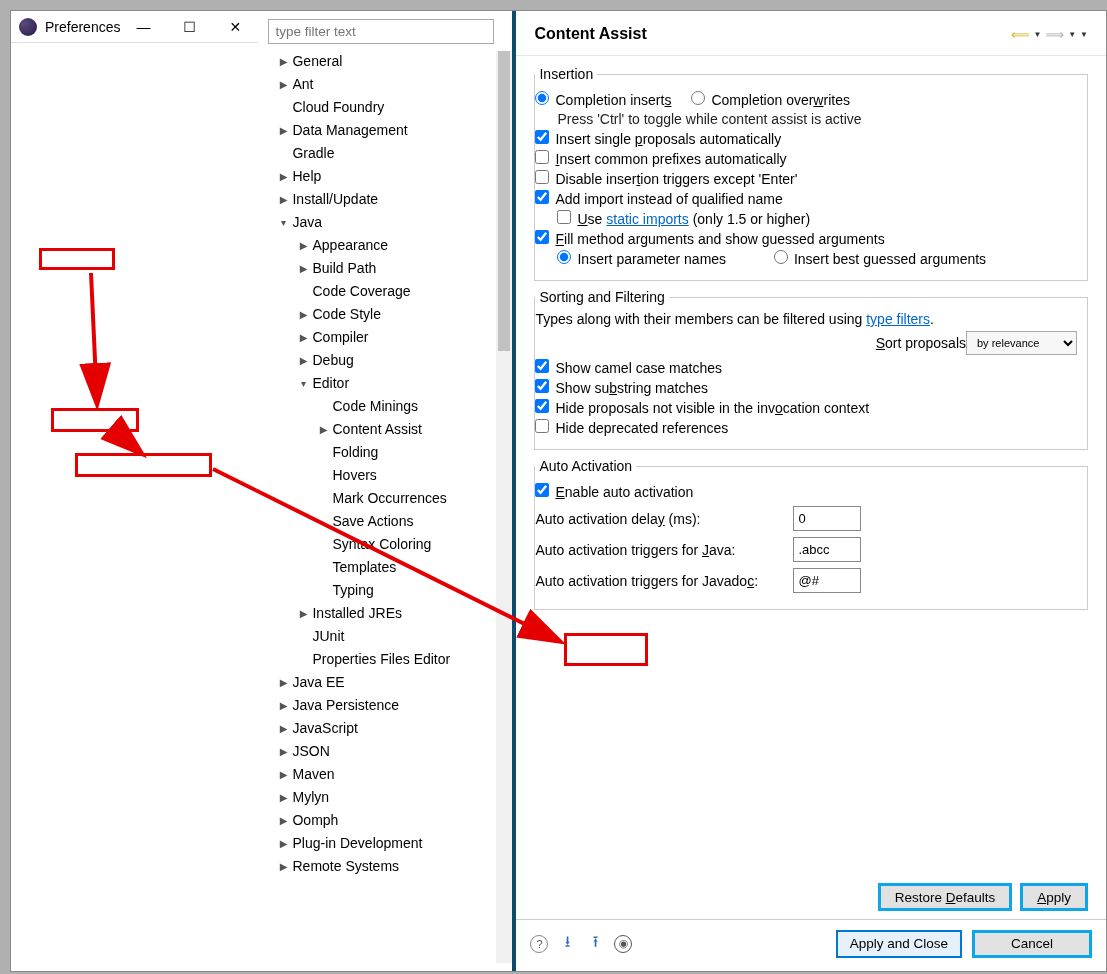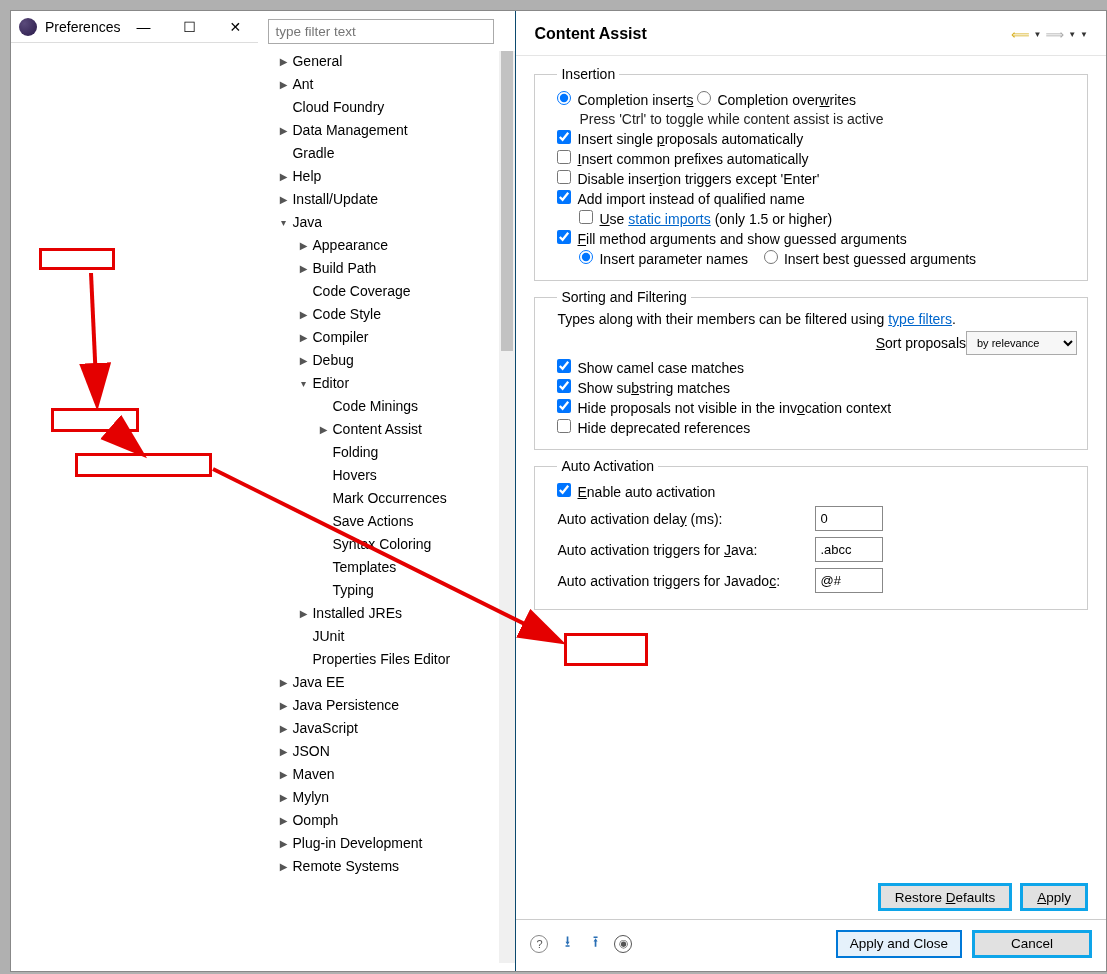--- a/index.html
+++ b/index.html
@@ -3,43 +3,43 @@
 <meta charset="utf-8">
 <style>
 * { box-sizing: border-box; font-family: "Segoe UI", Tahoma, sans-serif; }
 body { margin: 0; background: #b0b0b0; padding: 10px 0 0 10px; }
 .window { width: 1097px; height: 962px; background: #fff; border: 1px solid #888; display: flex; flex-direction: row; position: relative; }
 .titlebar { height: 32px; display: flex; align-items: center; padding: 0 0 0 8px; border-bottom: 1px solid #ddd; }
 .titlebar .icon { width: 18px; height: 18px; background: radial-gradient(circle at 30% 30%, #5a4a7a, #2a1a4a); border-radius: 50%; margin-right: 8px; }
 .titlebar .title { font-size: 14px; flex: 1; }
 .titlebar .wbtn { width: 46px; height: 32px; display: flex; align-items: center; justify-content: center; font-size: 14px; cursor: default; }
 .body { flex: 1; display: flex; overflow: hidden; }
-.sidebar { width: 258px; border-right: 1px solid #0c4a6e; display: flex; flex-direction: column; padding: 8px 2px 8px 10px; position: relative; }
+.sidebar { width: 258px; border-right: 4px solid #0c4a6e; display: flex; flex-direction: column; padding: 8px 2px 8px 10px; position: relative; }
 .filter { width: 226px; height: 25px; border: 1px solid #aaa; padding: 2px 6px; font-size: 13.5px; color: #888; margin-bottom: 6px; }
 .treewrap { flex: 1; overflow: hidden; position: relative; }
 .tree { font-size: 14px; line-height: 23px; position: relative; }
 .tree .row { display: flex; align-items: center; height: 23px; cursor: default; white-space: nowrap; }
 .tree .arrow { width: 14px; display: inline-flex; justify-content: center; color: #555; font-size: 10px; }
 .tree .lbl { padding-left: 2px; }
 .tree .d1 { padding-left: 8px; }
 .tree .d2 { padding-left: 28px; }
 .tree .d3 { padding-left: 48px; }
 .scrollbar { position: absolute; right: 0; top: 40px; width: 16px; bottom: 8px; background: #f0f0f0; }
 .scroll-thumb { position: absolute; left: 2px; right: 2px; top: 0; height: 300px; background: #c2c2c2; }
 .main { flex: 1; display: flex; flex-direction: column; }
 .main-head { display: flex; align-items: center; padding: 14px 18px 12px 18px; border-bottom: 1px solid #e5e5e5; }
 .main-head h1 { margin: 0; font-size: 16px; font-weight: 700; flex: 1; }
 .nav-arrows { display: flex; gap: 4px; align-items: center; font-size: 13px; }
 .nav-arrows .arr { color: #d8b020; }
 .nav-arrows .arr2 { color: #aaa; }
 .nav-arrows .drop { font-size: 8px; color: #333; }
 .content { flex: 1; overflow: auto; padding: 6px 18px 10px 18px; font-size: 14px; }
-fieldset { border: 1px solid #ccc; margin: 4px 0 8px 0; padding: 6px 10px 10px 22px; }
+fieldset { border: 1px solid #ccc; margin: 4px 0 8px 0; padding: 6px 10px 10px 0; }
 legend { font-size: 14px; padding: 0 4px; }
-.row2 { display: flex; align-items: center; margin: 3px 0; gap: 4px; }
+.row2 { display: flex; align-items: center; margin: 3px 0; gap: 20px; }
 .row2 label { cursor: default; }
 input[type=radio], input[type=checkbox] { margin: 0 6px 0 0; width: 14px; height: 14px; }
 .sub { margin-left: 22px; }
 .hint { margin-left: 22px; color: #222; }
 a.link { color: #0066cc; text-decoration: underline; }
 .u { text-decoration: underline; }
 .sortrow { display: flex; align-items: center; justify-content: flex-end; margin: 4px 0; }
 select { height: 24px; font-size: 11px; border: 1px solid #aaa; background: #f7f7f7; padding: 1px 20px 1px 6px; }
 .fieldrow { display: flex; align-items: center; margin: 6px 0; }
 .fieldrow .flabel { width: 258px; }

